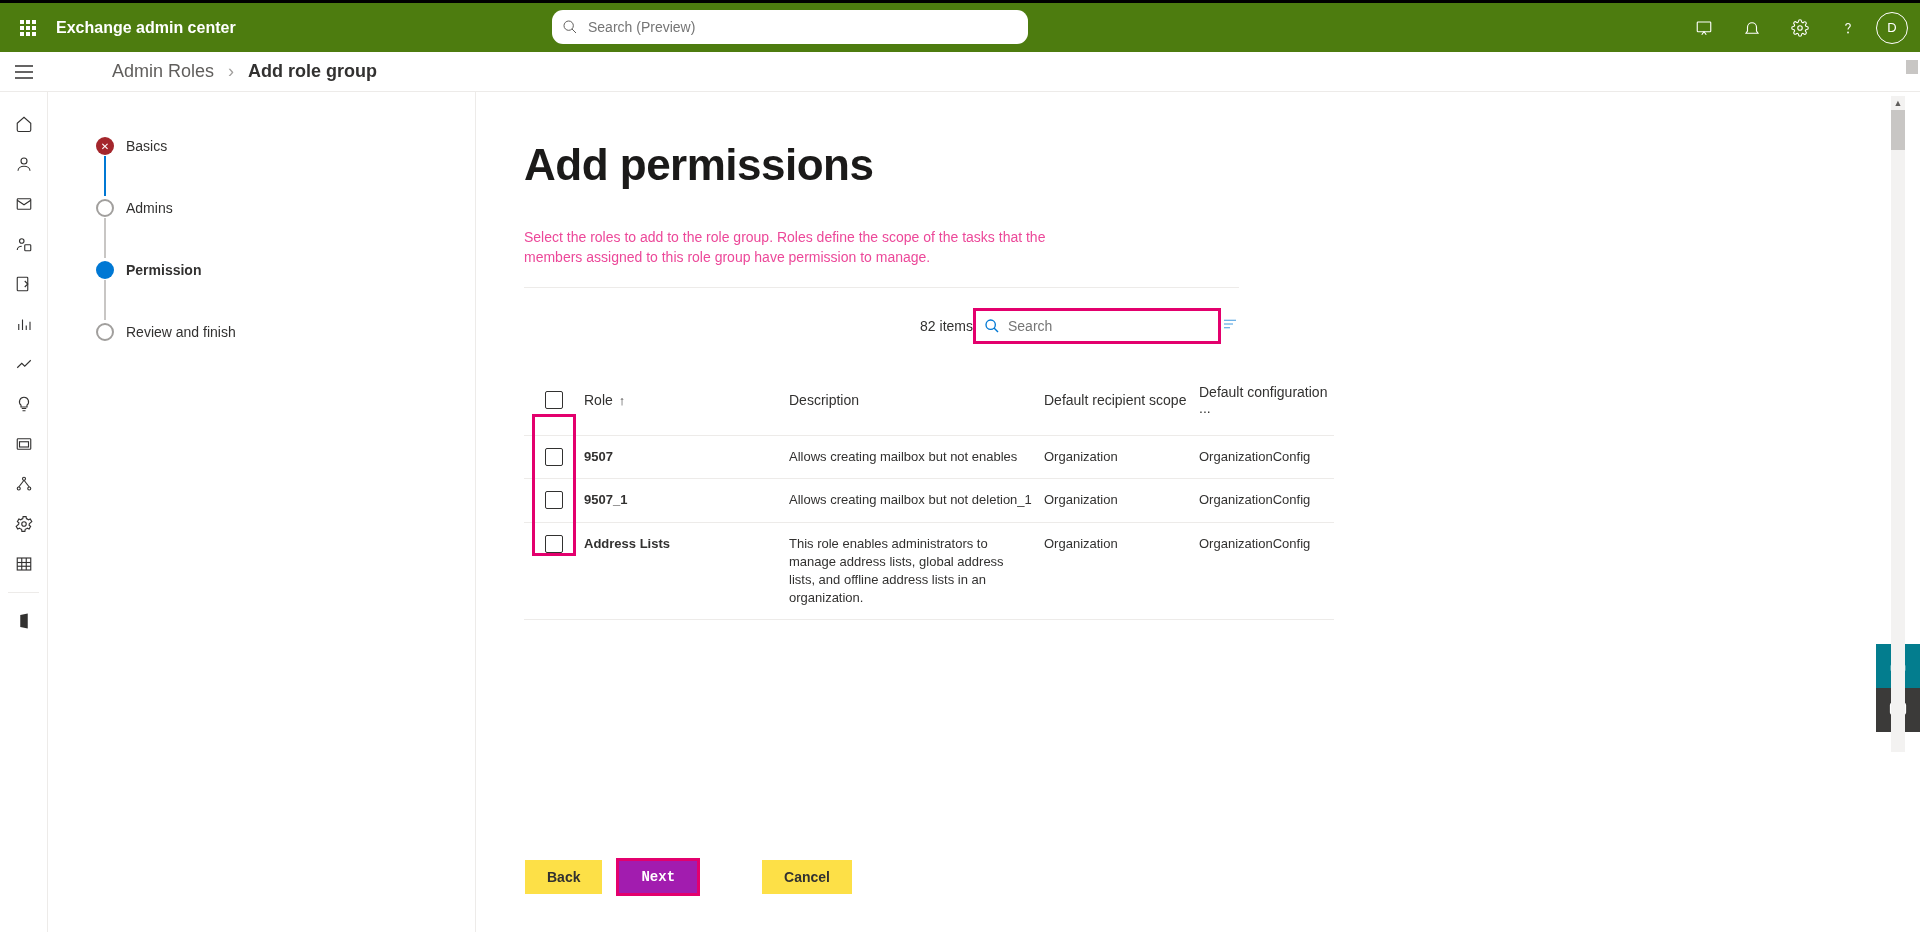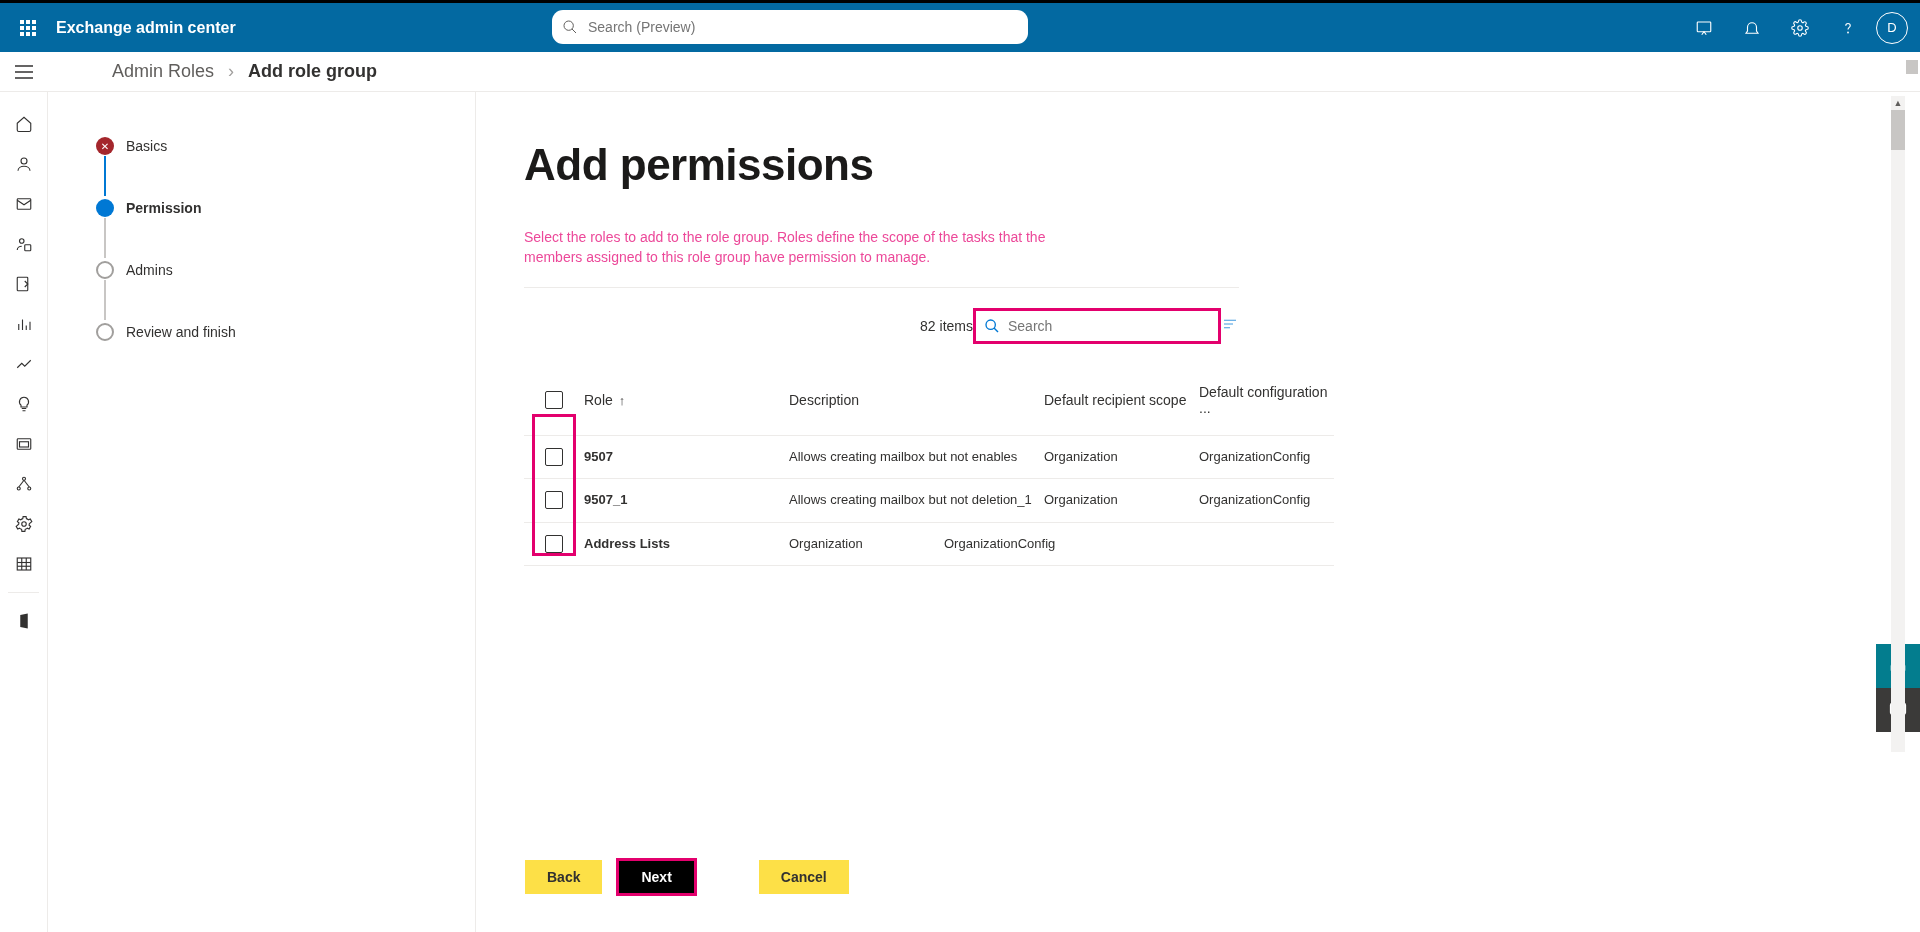--- a/index.html
+++ b/index.html
@@ -11,21 +11,21 @@
     body {
       width: 1920px;
       height: 932px;
       overflow: hidden;
       background: #fff;
       position: relative;
     }
     
     .topbar {
       height: 52px;
-      background: #0369a1;
+      background: #4d7c0f;
       border-top: 3px solid #000;
       display: flex;
       align-items: center;
       padding: 0 8px;
       color: #fff;
     }
     .waffle {
       width: 40px;
       height: 40px;
       display: flex;
@@ -378,24 +378,25 @@
       border: none;
       display: flex;
       align-items: center;
       justify-content: center;
     }
     .btn-default {
       background: #fde047;
       color: #323130;
     }
     .btn-primary {
-      background: #000000;
+      background: #a21caf;
       color: #fff;
       border: 3px solid #e3006d;
       height: 38px;
+      font-family: Liberation Mono, monospace;
     }
     .spacer-big { width: 34px; }
     
     .feedback-tabs {
       position: absolute;
       right: 0;
       bottom: 200px;
       display: flex;
       flex-direction: column;
     }
@@ -603,27 +604,27 @@
       </div>
   </div>
 
   <div class="wizard-col">
     <div class="step">
       <div class="step-dot done">✕</div>
       <div class="step-label">Basics</div>
       <div class="step-line active-line"></div>
     </div>
     <div class="step">
+      <div class="step-dot pending"></div>
+      <div class="step-label">Admins</div>
+      <div class="step-line"></div>
+    </div>
+    <div class="step">
       <div class="step-dot active"></div>
       <div class="step-label bold">Permission</div>
-      <div class="step-line"></div>
-    </div>
-    <div class="step">
-      <div class="step-dot pending"></div>
-      <div class="step-label">Admins</div>
       <div class="step-line"></div>
     </div>
     <div class="step">
       <div class="step-dot pending"></div>
       <div class="step-label">Review and finish</div>
     </div>
   </div>
 
   <div class="content">
     <h1 class="h1">Add permissions</h1>
@@ -674,20 +675,21 @@
         <div class="col-role">9507_1</div>
         <div class="col-desc">Allows creating mailbox but not deletion_1</div>
         <div class="col-scope">Organization</div>
         <div class="col-config">OrganizationConfig</div>
       </div>
       <div class="trow">
         <div class="col-check">
             <div class="checkbox"></div>
           </div>
         <div class="col-role">Address Lists</div>
+        <div class="col-desc">This role enables administrators to manage address lists, global address lists, and offline address lists in an organization.</div>
         <div class="col-scope">Organization</div>
         <div class="col-config">OrganizationConfig</div>
       </div>
 
       <div class="check-highlight" style="left:8px; top:40px;"></div>
     </div>
   </div>
 </div>
 
 <div class="footer">

